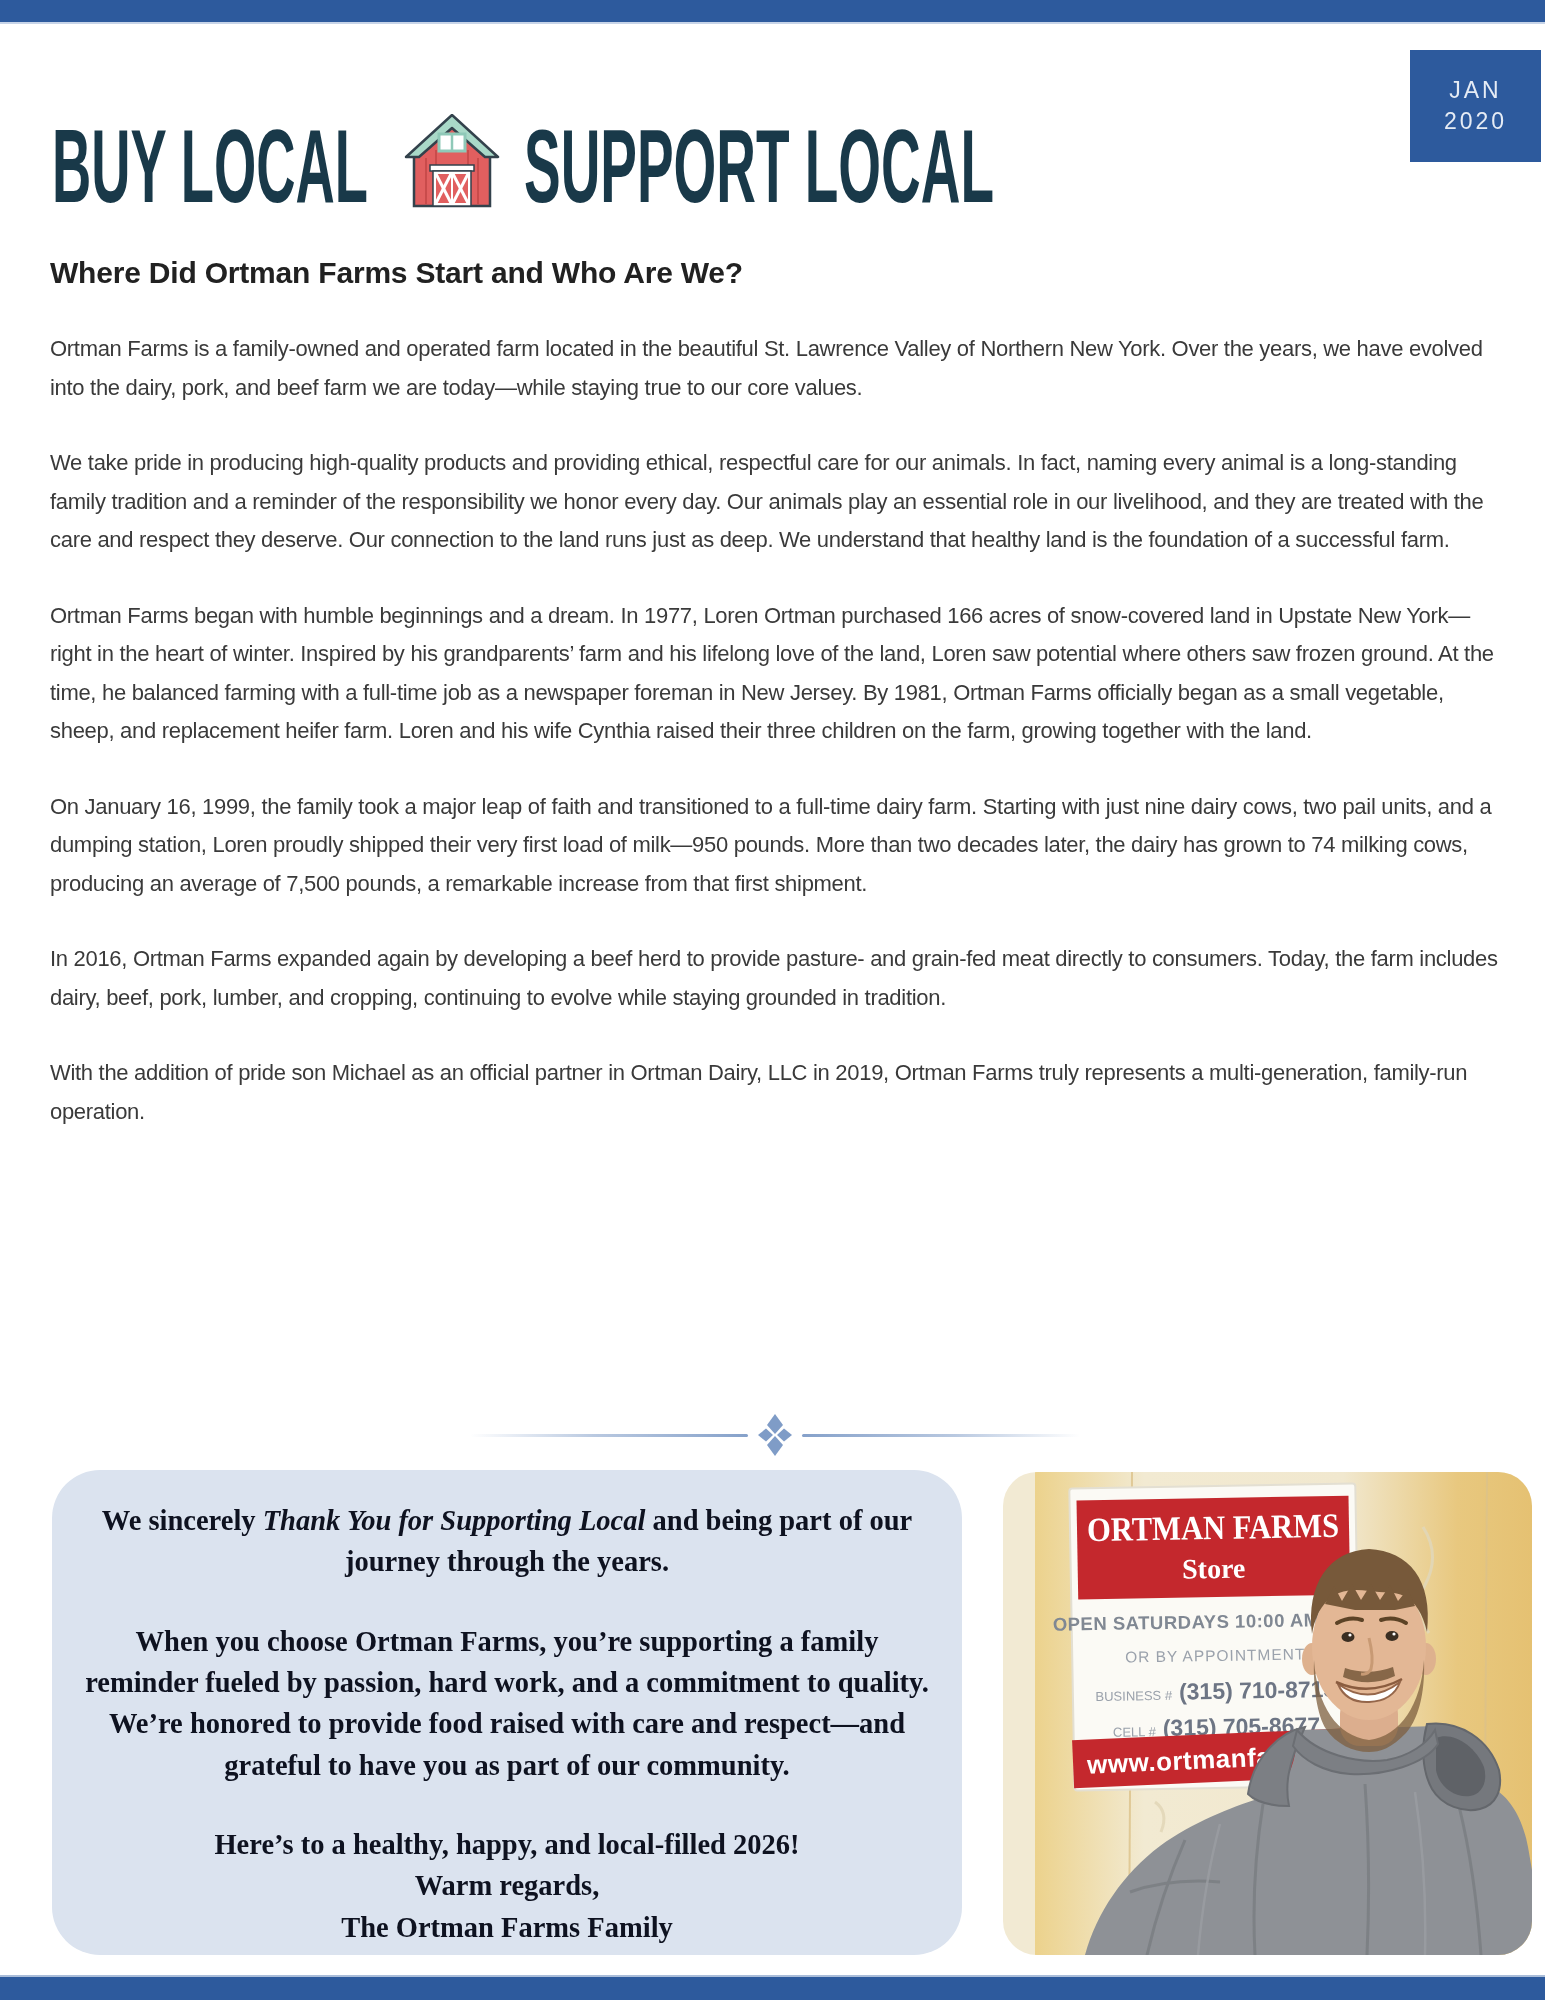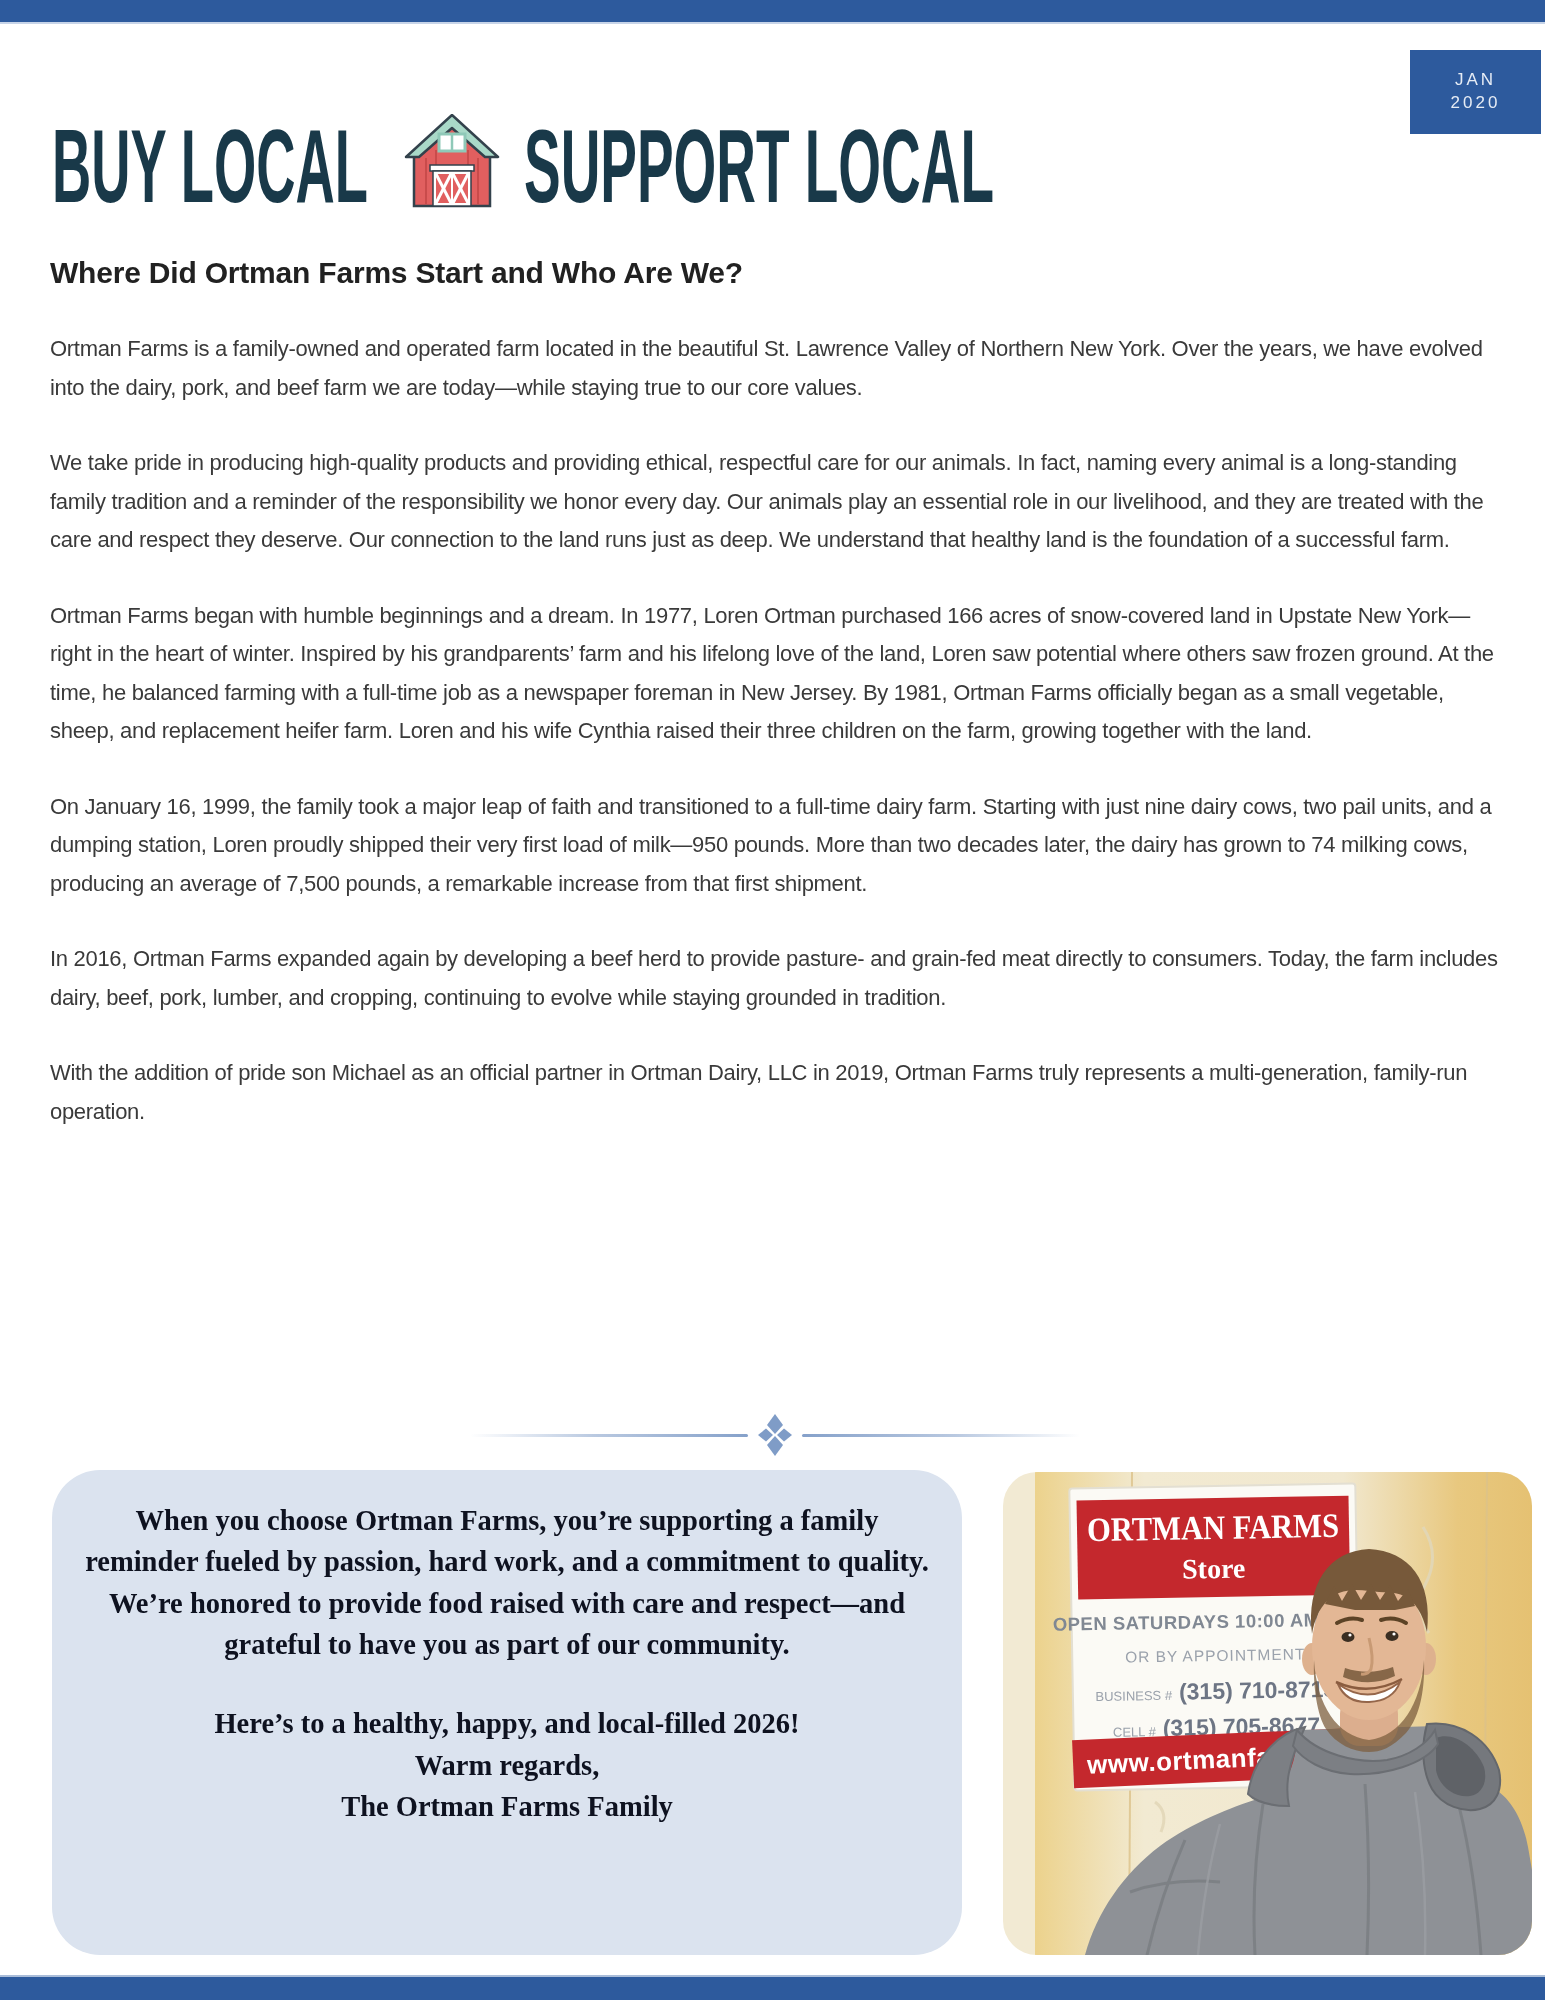--- a/index.html
+++ b/index.html
@@ -5,23 +5,23 @@
   html,body{margin:0;padding:0;background:#ffffff;}
   .page{
     position:relative;width:1545px;height:2000px;overflow:hidden;background:#ffffff;
     font-family:"Liberation Sans",sans-serif;
   }
   .top-bar{
     position:absolute;top:0;left:0;width:100%;height:22px;
     background:#2d5a9d;border-bottom:2px solid #c7d4e8;
   }
   .issue-badge{
-    position:absolute;top:50px;right:4px;width:131px;height:84px;background:#2d5a9d;
+    position:absolute;top:50px;right:4px;width:131px;height:112px;background:#2d5a9d;
     color:#e6ecf5;display:flex;flex-direction:column;align-items:center;justify-content:center;
-    font-size:17px;letter-spacing:3px;line-height:1.35;font-weight:400;
+    font-size:23px;letter-spacing:3px;line-height:1.35;font-weight:400;
   }
   .title-wrap{position:absolute;left:50px;top:114px;width:960px;height:96px;}
   .title-wrap svg text{
     font-family:"Liberation Sans",sans-serif;font-weight:bold;fill:#193949;
   }
   .subheading{
     position:absolute;left:50px;top:256px;font-size:30px;font-weight:bold;
     color:#212121;letter-spacing:-0.2px;
   }
   .article{
@@ -117,20 +117,21 @@
         <polygon points="0,-21 8,-10 0,-1 -8,-10"></polygon>
         <polygon points="0,21 8,10 0,1 -8,10"></polygon>
         <polygon points="-17,0 -9,6.5 -2,0 -9,-6.5"></polygon>
         <polygon points="17,0 9,6.5 2,0 9,-6.5"></polygon>
       </g>
     </svg>
     <div class="line right"></div>
   </div>
 
   <div class="thank-box">
+    <p class="blk"><span>We sincerely </span><span class="it">Thank You for Supporting Local</span><span> and being part of our journey through the years.</span></p>
     <p class="blk">When you choose Ortman Farms, you’re supporting a family reminder fueled by passion, hard work, and a commitment to quality. We’re honored to provide food raised with care and respect—and grateful to have you as part of our community.</p>
     <p class="blk">
       <span>Here’s to a healthy, happy, and local-filled 2026!</span><br>
       <span>Warm regards,</span><br>
       <span>The Ortman Farms Family</span>
     </p>
   </div>
 
   <div class="photo">
     <svg width="497" height="483" viewBox="0 0 497 483">

